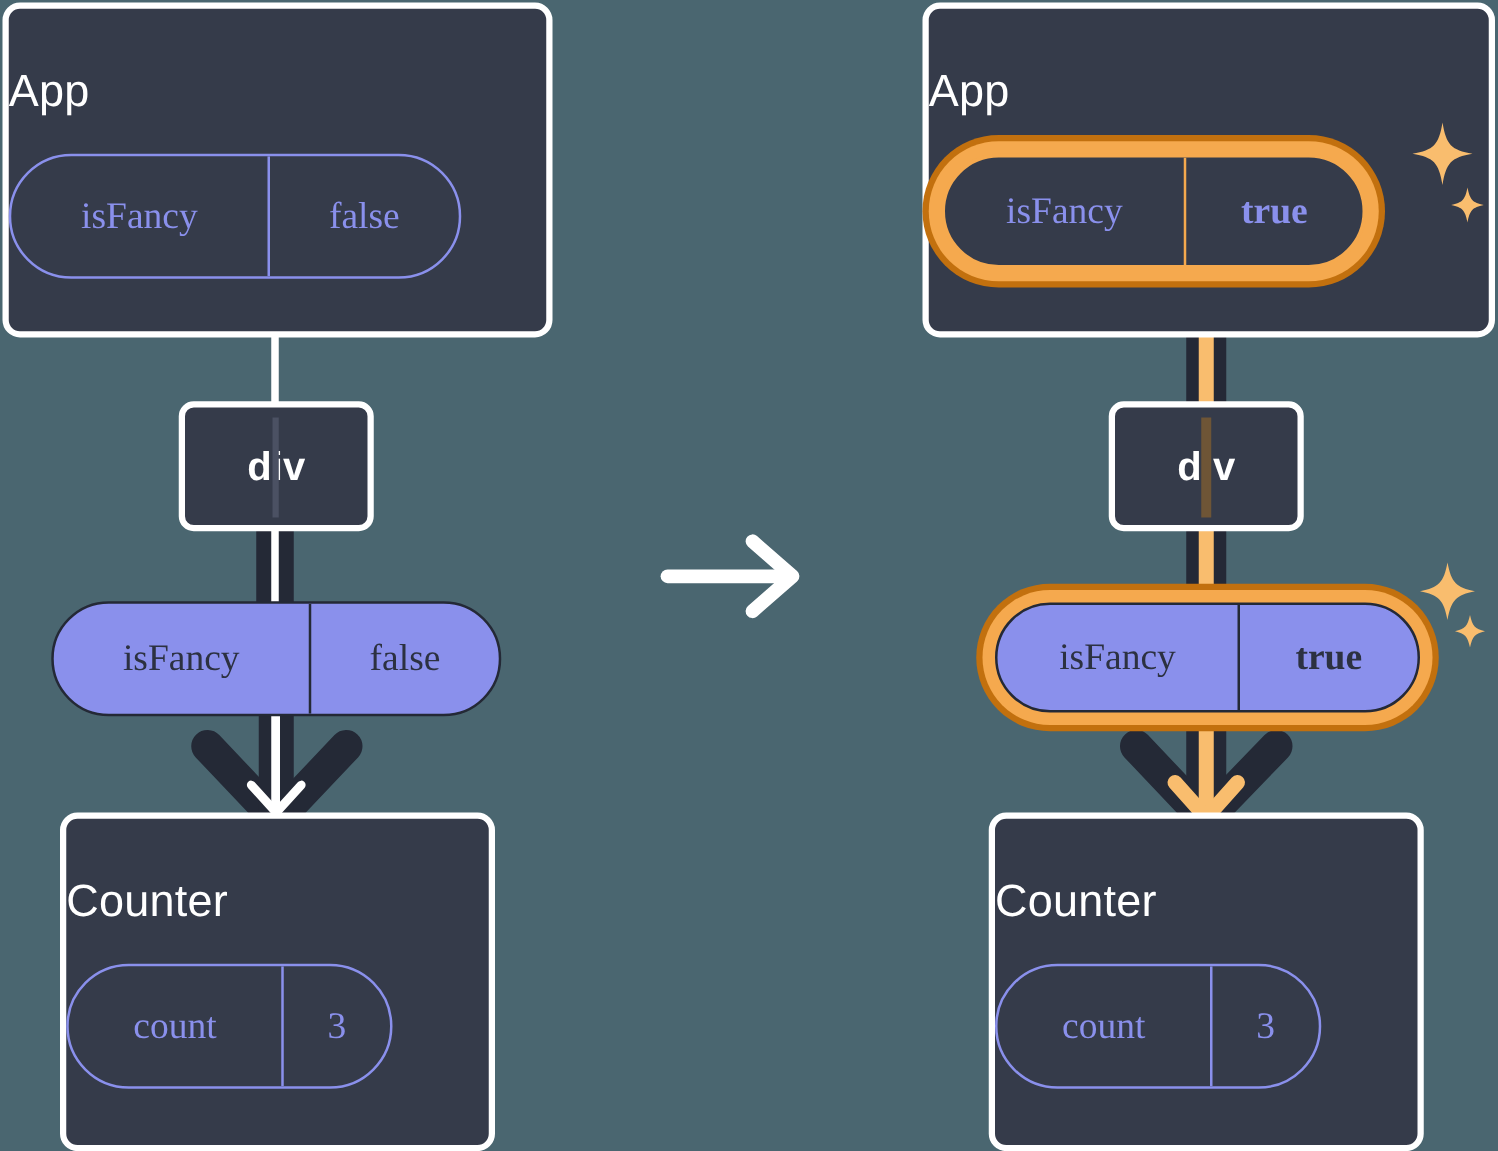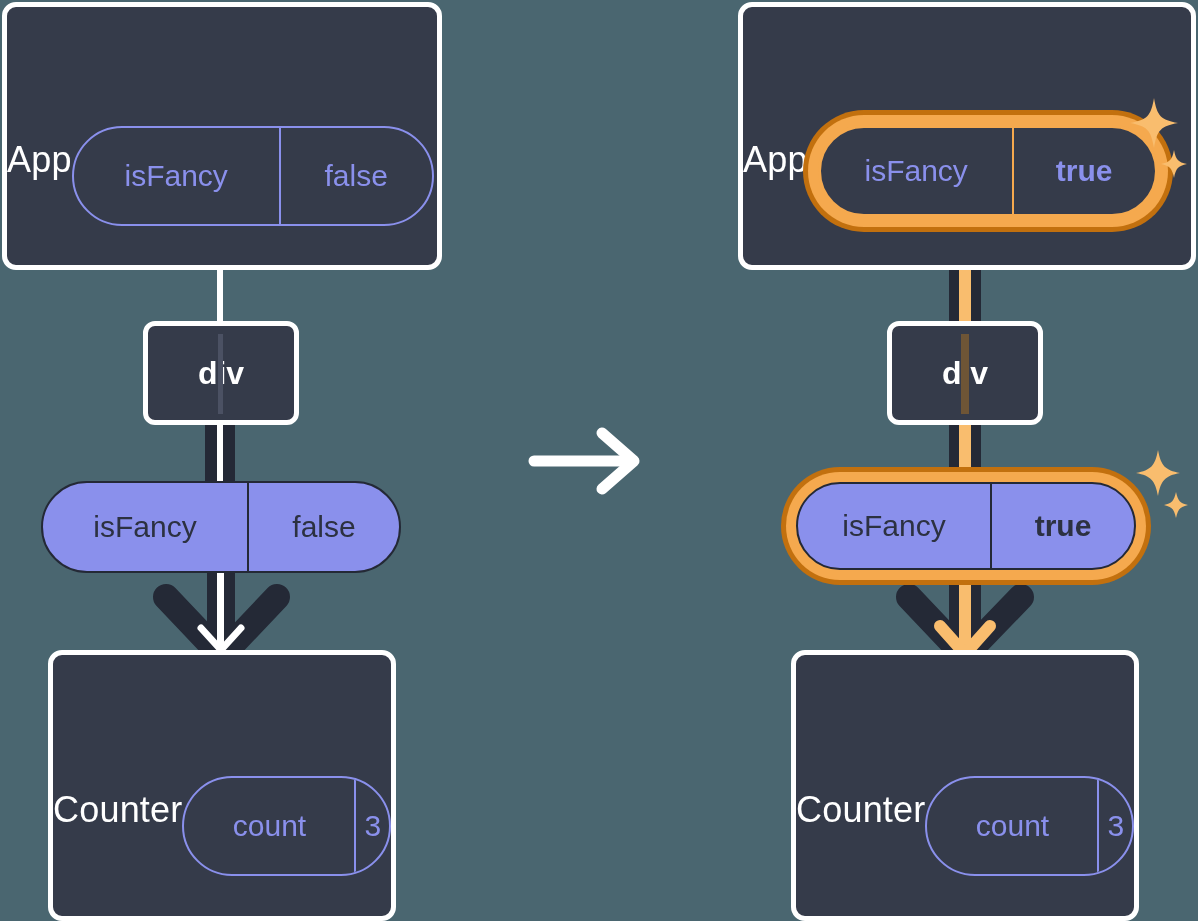--- a/index.html
+++ b/index.html
@@ -11,21 +11,22 @@
   }
   #stage { position: relative; width: 1198px; height: 921px; }
 
   
   .comp-box {
     position: absolute;
     background: #353B4A;
     border: 5px solid #FFFFFF;
     border-radius: 14px;
     display: flex;
-    align-items: center;
+    flex-direction: column;
+    align-items: flex-start;
     z-index: 6;
   }
   .comp-title {
     color: #FFFFFF;
     font-size: 36px;
     font-weight: 400;
     letter-spacing: .2px;
     line-height: 1;
   }
 
@@ -42,20 +43,21 @@
     z-index: 6;
   }
 
   
   .pill {
     display: flex;
     align-items: stretch;
     border-radius: 999px;
     overflow: hidden;
     position: relative;
+    font-family: Liberation Serif, serif;
   }
   .pill .seg {
     display: flex; align-items: center; justify-content: center;
     white-space: nowrap;
   }
   
   .pill.outline {
     border: 2px solid #8A90EC;
     background: transparent;
   }

